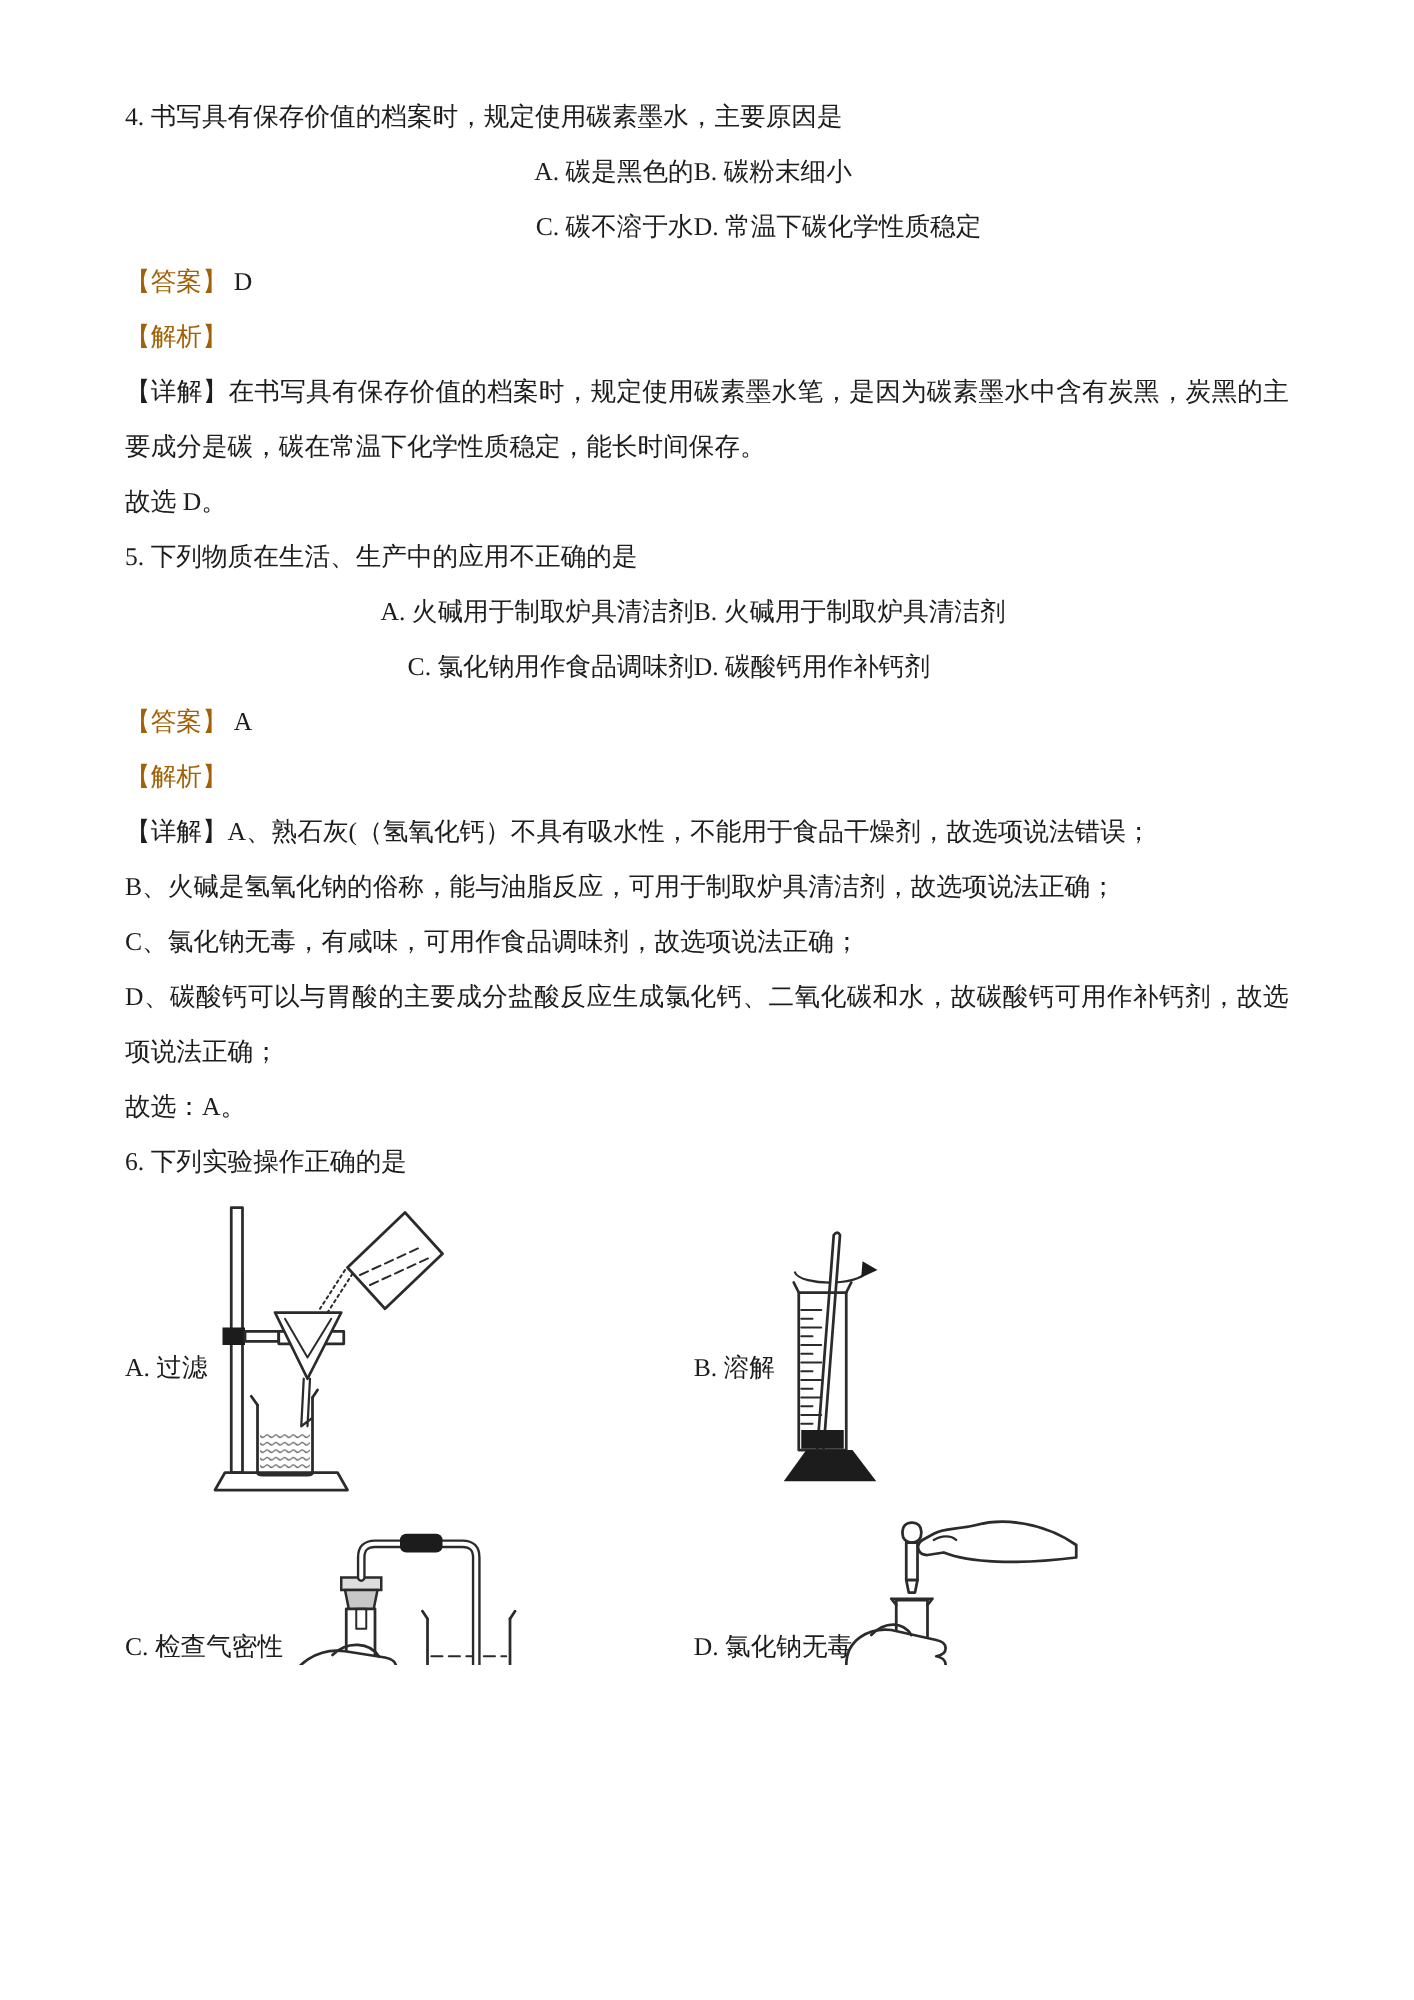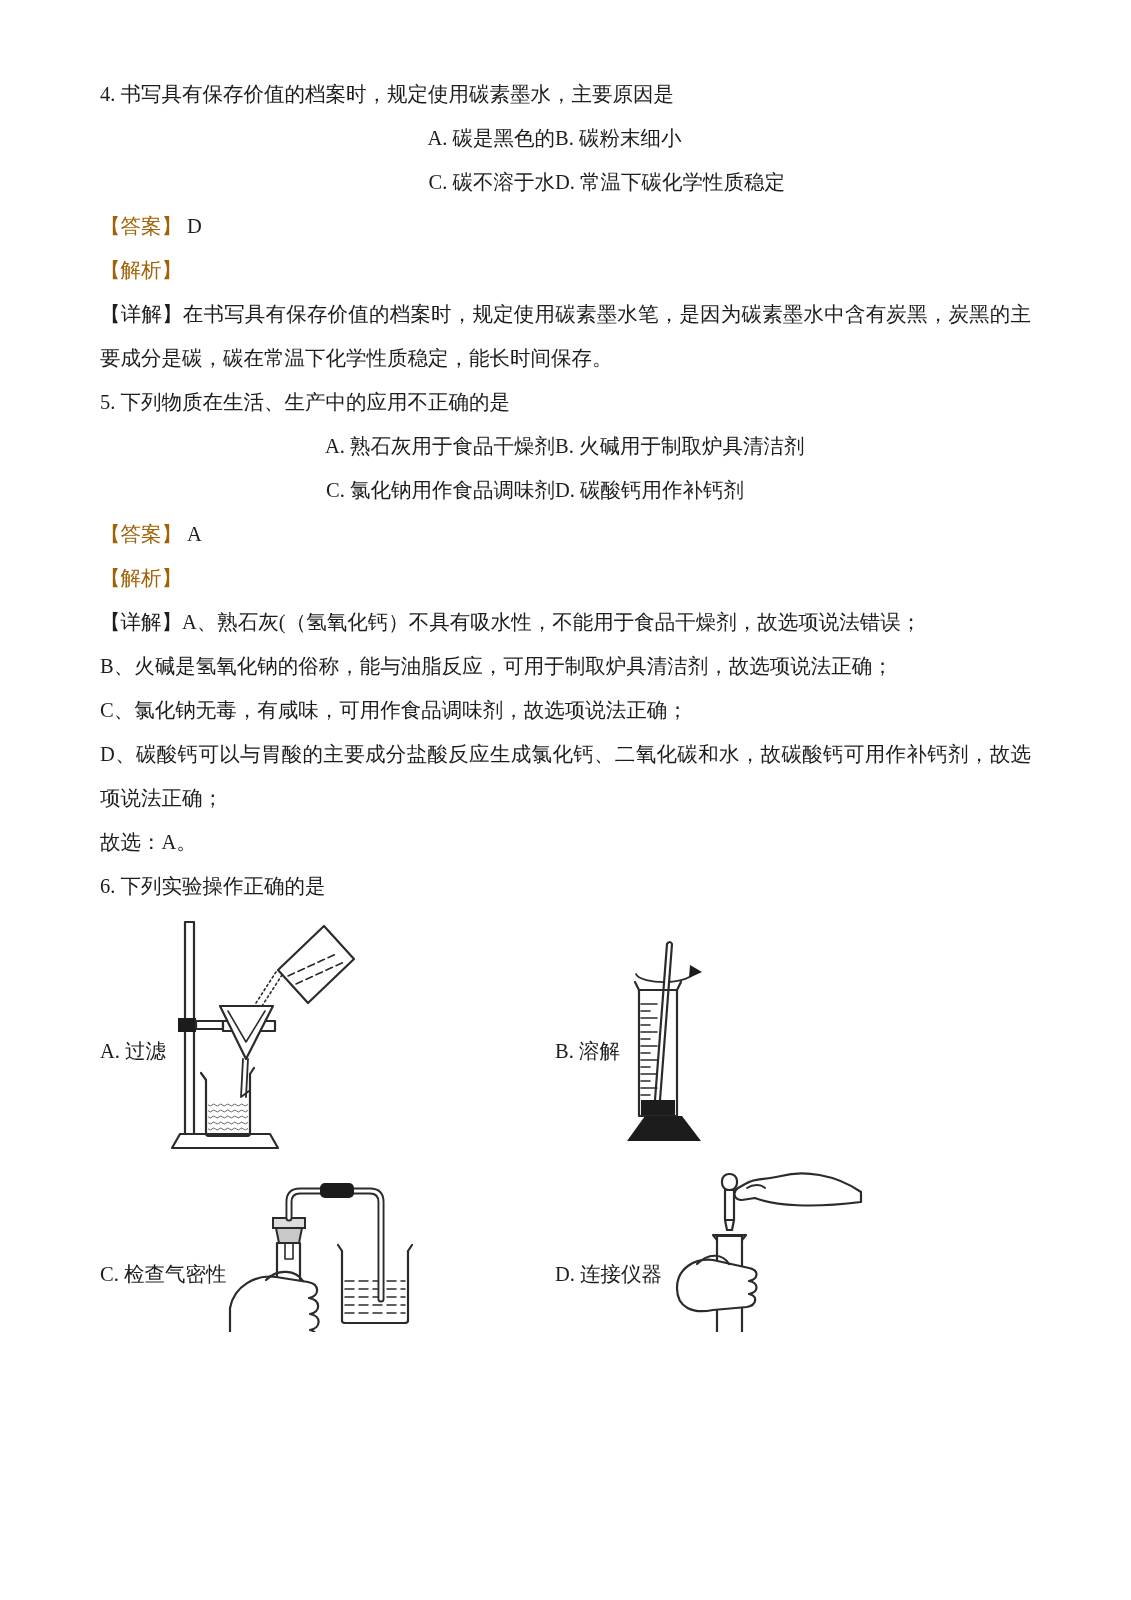--- a/index.html
+++ b/index.html
@@ -60,26 +60,27 @@
         <span class="col-l">A. 碳是黑色的</span>
         <span class="col-r">B. 碳粉末细小</span>
       </div>
       <div class="opt-row">
         <span class="col-l">C. 碳不溶于水</span>
         <span class="col-r">D. 常温下碳化学性质稳定</span>
       </div>
       <p><span class="blue">【答案】</span><span class="ans-letter">D</span></p>
       <p><span class="blue">【解析】</span></p>
       <p>【详解】在书写具有保存价值的档案时，规定使用碳素墨水笔，是因为碳素墨水中含有炭黑，炭黑的主要成分是碳，碳在常温下化学性质稳定，能长时间保存。</p>
+      <p>故选 D。</p>
     </section>
 
     <section>
       <p>5. 下列物质在生活、生产中的应用不正确的是</p>
       <div class="opt-row">
-        <span class="col-l">A. 熟石灰用于食品干燥剂</span>
+        <span class="col-l">A. 火碱用于制取炉具清洁剂</span>
         <span class="col-r">B. 火碱用于制取炉具清洁剂</span>
       </div>
       <div class="opt-row">
         <span class="col-l">C. 氯化钠用作食品调味剂</span>
         <span class="col-r">D. 碳酸钙用作补钙剂</span>
       </div>
       <p><span class="blue">【答案】</span><span class="ans-letter">A</span></p>
       <p><span class="blue">【解析】</span></p>
       <p>【详解】A、熟石灰(（氢氧化钙）不具有吸水性，不能用于食品干燥剂，故选项说法错误；</p>
       <p>B、火碱是氢氧化钠的俗称，能与油脂反应，可用于制取炉具清洁剂，故选项说法正确；</p>
@@ -135,21 +136,21 @@
           <g class="stroke" style="stroke-width:1.6">
             <path d="M31 94 h16 M31 101 h9 M31 108 h16 M31 115 h9 M31 122 h16 M31 129 h9 M31 136 h16 M31 143 h9 M31 150 h16 M31 157 h9 M31 164 h16 M31 171 h9 M31 178 h16 M31 185 h9"></path>
           </g>
           <rect class="dark" x="31" y="190" width="34" height="15"></rect>
           <polygon class="dark" points="17,231 91,231 72,206 35,206"></polygon>
         </svg>
       </div>
 
       <div class="fig-row fig-row-2">
         <span class="fig-label l">C. 检查气密性</span>
-        <span class="fig-label r">D. 连接仪器</span>
+        <span class="fig-label r">D. 氯化钠无毒</span>
 
         <svg id="fig-c" class="figsvg" width="300" height="214" viewBox="0 0 300 214">
 
           <path class="fillw" d="M49 93 L49 194 Q60 208 72 194 L72 93 Z"></path>
 
           <rect x="45" y="68" width="32" height="10" fill="#ddd" stroke="#2b2b2b" stroke-width="2"></rect>
           <path d="M48 78 L74 78 L71 93 L51 93 Z" fill="#c8c8c8" stroke="#2b2b2b" stroke-width="2"></path>
           <rect class="stroke" style="stroke-width:1.6" x="57" y="93" width="8" height="16"></rect>
 
           <path class="stroke" d="M114 101 L114 171 Q114 173 118 173 L176 173 Q180 173 180 171 L180 101"></path>

